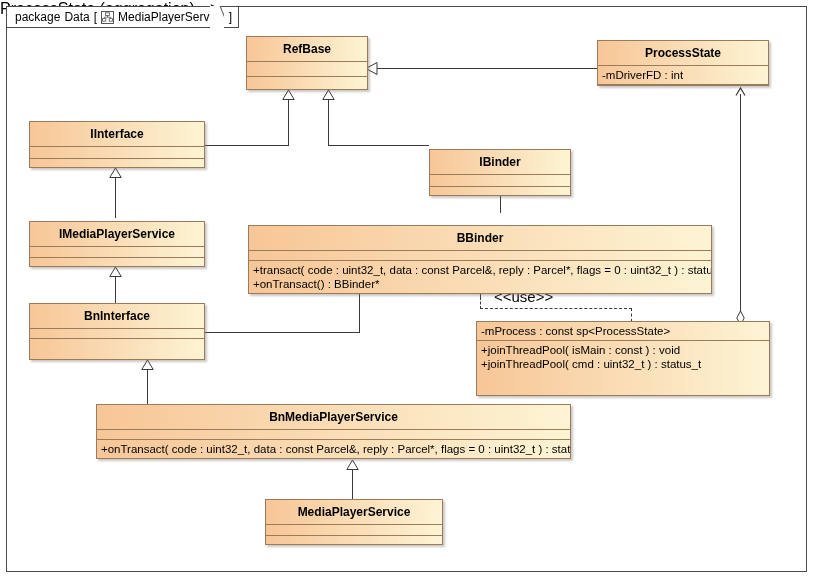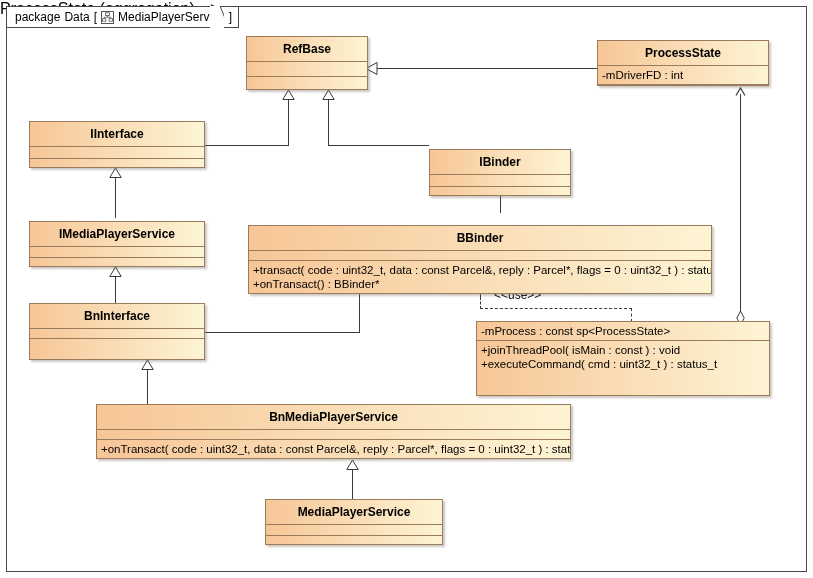--- a/index.html
+++ b/index.html
@@ -124,21 +124,21 @@
     height: 0;
     border-top: 1px dashed #3a3a3a;
   }
   .dash-v {
     position: absolute;
     width: 0;
     border-left: 1px dashed #3a3a3a;
   }
   .stereotype {
     position: absolute;
-    font-size: 12px;
+    font-size: 15px;
     color: #000;
     white-space: nowrap;
   }
 </style>
 </head>
 <body>
 
 <div id="canvas">
 
   
@@ -323,21 +323,21 @@
     <div class="compart last empty" style="height:21px;"></div>
   </div>
 
   
   <div class="uml" style="left:476px; top:321px; width:294px; height:75px;">
     <div class="compart">
       <div class="row">-mProcess : const sp&lt;ProcessState&gt;</div>
     </div>
     <div class="compart last">
       <div class="row">+joinThreadPool( isMain : const ) : void</div>
-      <div class="row">+executeCommand( cmd : uint32_t ) : status_t</div>
+      <div class="row">+joinThreadPool( cmd : uint32_t ) : status_t</div>
     </div>
   </div>
 
   
   <div class="uml" style="left:96px; top:404px; width:475px; height:55px;">
     <div class="title">BnMediaPlayerService</div>
     <div class="compart empty" style="height:9px;"></div>
     <div class="compart last">
       <div class="row">+onTransact( code : uint32_t, data : const Parcel&amp;, reply : Parcel*, flags = 0 : uint32_t ) : status_t</div>
     </div>

